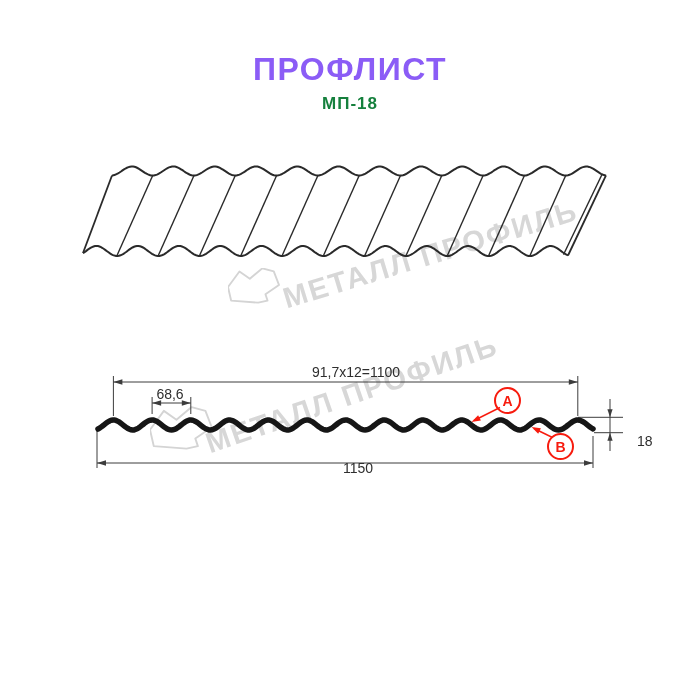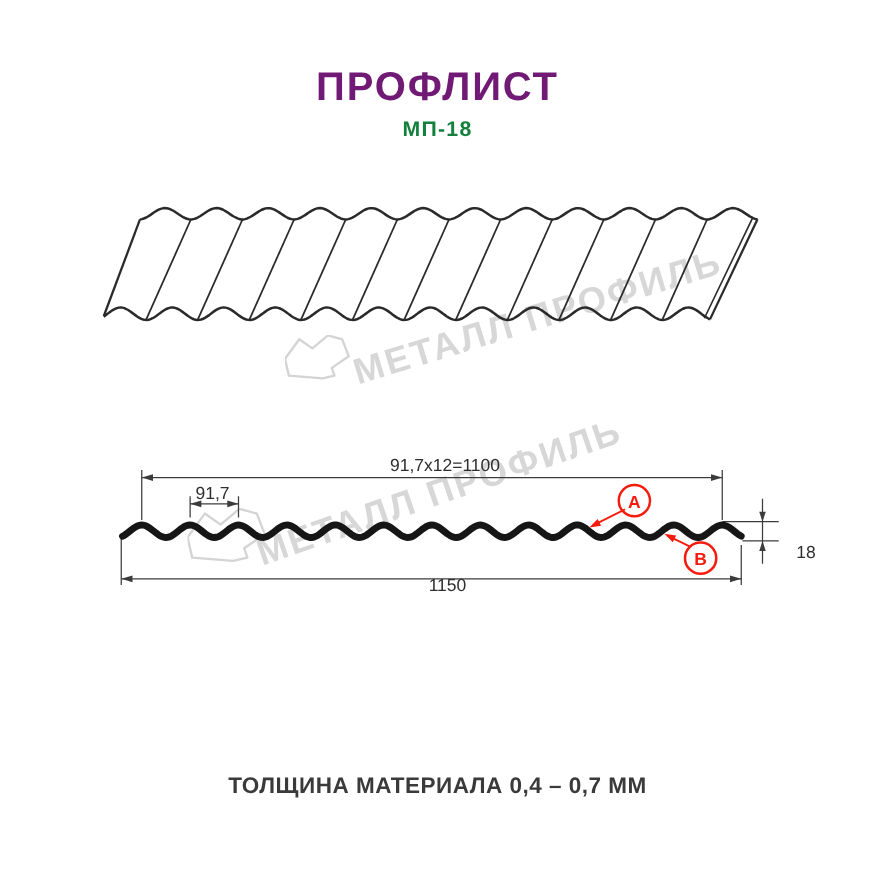--- a/index.html
+++ b/index.html
@@ -3,21 +3,21 @@
 <meta charset="utf-8">
 <style>
   html,body{margin:0;padding:0;background:#fff;}
   #stage{
     position:relative;width:700px;height:700px;background:#fff;overflow:hidden;
     font-family:"Liberation Sans","DejaVu Sans",sans-serif;
     --red:#f71b0e;
   }
   .hdr{position:absolute;left:0;top:52px;width:700px;text-align:center;z-index:4;}
   .title{
-    font-size:32px;font-weight:800;letter-spacing:1.5px;color:#701a75;line-height:1.1;
+    font-size:32px;font-weight:800;letter-spacing:1.5px;color:#8b5cf6;line-height:1.1;
   }
   .model{
     margin-top:7px;font-size:17px;font-weight:600;letter-spacing:1px;color:#15803d;
   }
   .watermark{position:absolute;z-index:1;pointer-events:none;}
   .wm-text{
     position:absolute;white-space:nowrap;font-weight:700;color:#d7d7d7;
     font-size:29px;letter-spacing:2px;transform-origin:0 50%;
   }
   #wm1-text{left:284px;top:283px;transform:rotate(-17deg);}
@@ -103,21 +103,20 @@
       <polygon points="610,417.3 607.4,409.3 612.6,409.3" fill="#3c3c3c"></polygon>
       <polygon points="610,432.7 612.6,440.7 607.4,440.7" fill="#3c3c3c"></polygon>
       <path d="M 98 429.0 L 99.5 428.2 L 101.0 427.1 L 102.5 426.0 L 104.0 424.8 L 105.5 423.6 L 107.0 422.5 L 108.5 421.5 L 110.0 420.7 L 111.5 420.2 L 113.0 420.0 L 114.5 420.1 L 116.0 420.4 L 117.5 421.1 L 119.0 421.9 L 120.5 423.0 L 122.0 424.1 L 123.5 425.3 L 125.0 426.5 L 126.5 427.6 L 128.0 428.6 L 129.5 429.3 L 131.0 429.8 L 132.5 430.0 L 134.0 429.9 L 135.5 429.5 L 137.0 428.9 L 138.5 428.0 L 140.0 426.9 L 141.5 425.7 L 143.0 424.5 L 144.5 423.3 L 146.0 422.3 L 147.5 421.3 L 149.0 420.6 L 150.5 420.2 L 152.0 420.0 L 153.5 420.1 L 155.0 420.5 L 156.5 421.2 L 158.0 422.1 L 159.5 423.2 L 161.0 424.4 L 162.5 425.6 L 164.0 426.8 L 165.5 427.8 L 167.0 428.8 L 168.5 429.4 L 170.0 429.9 L 171.5 430.0 L 173.0 429.8 L 174.5 429.4 L 176.0 428.7 L 177.5 427.8 L 179.0 426.7 L 180.5 425.5 L 182.0 424.3 L 183.5 423.1 L 185.0 422.1 L 186.5 421.2 L 188.0 420.5 L 189.5 420.1 L 191.0 420.0 L 192.5 420.2 L 194.0 420.7 L 195.5 421.4 L 197.0 422.3 L 198.5 423.4 L 200.0 424.6 L 201.5 425.8 L 203.0 427.0 L 204.5 428.0 L 206.0 428.9 L 207.5 429.5 L 209.0 429.9 L 210.5 430.0 L 212.0 429.8 L 213.5 429.3 L 215.0 428.5 L 216.5 427.6 L 218.0 426.5 L 219.5 425.3 L 221.0 424.1 L 222.5 422.9 L 224.0 421.9 L 225.5 421.0 L 227.0 420.4 L 228.5 420.1 L 230.0 420.0 L 231.5 420.3 L 233.0 420.8 L 234.5 421.6 L 236.0 422.5 L 237.5 423.7 L 239.0 424.9 L 240.5 426.1 L 242.0 427.2 L 243.5 428.2 L 245.0 429.1 L 246.5 429.6 L 248.0 430.0 L 249.5 430.0 L 251.0 429.7 L 252.5 429.1 L 254.0 428.4 L 255.5 427.4 L 257.0 426.2 L 258.5 425.0 L 260.0 423.8 L 261.5 422.7 L 263.0 421.7 L 264.5 420.9 L 266.0 420.3 L 267.5 420.0 L 269.0 420.0 L 270.5 420.3 L 272.0 420.9 L 273.5 421.7 L 275.0 422.7 L 276.5 423.9 L 278.0 425.1 L 279.5 426.3 L 281.0 427.4 L 282.5 428.4 L 284.0 429.2 L 285.5 429.7 L 287.0 430.0 L 288.5 429.9 L 290.0 429.6 L 291.5 429.0 L 293.0 428.2 L 294.5 427.1 L 296.0 426.0 L 297.5 424.8 L 299.0 423.6 L 300.5 422.5 L 302.0 421.5 L 303.5 420.7 L 305.0 420.2 L 306.5 420.0 L 308.0 420.1 L 309.5 420.4 L 311.0 421.1 L 312.5 421.9 L 314.0 423.0 L 315.5 424.1 L 317.0 425.3 L 318.5 426.5 L 320.0 427.6 L 321.5 428.6 L 323.0 429.3 L 324.5 429.8 L 326.0 430.0 L 327.5 429.9 L 329.0 429.5 L 330.5 428.9 L 332.0 428.0 L 333.5 426.9 L 335.0 425.7 L 336.5 424.5 L 338.0 423.3 L 339.5 422.3 L 341.0 421.3 L 342.5 420.6 L 344.0 420.2 L 345.5 420.0 L 347.0 420.1 L 348.5 420.5 L 350.0 421.2 L 351.5 422.1 L 353.0 423.2 L 354.5 424.4 L 356.0 425.6 L 357.5 426.8 L 359.0 427.8 L 360.5 428.8 L 362.0 429.4 L 363.5 429.9 L 365.0 430.0 L 366.5 429.8 L 368.0 429.4 L 369.5 428.7 L 371.0 427.8 L 372.5 426.7 L 374.0 425.5 L 375.5 424.3 L 377.0 423.1 L 378.5 422.1 L 380.0 421.2 L 381.5 420.5 L 383.0 420.1 L 384.5 420.0 L 386.0 420.2 L 387.5 420.7 L 389.0 421.4 L 390.5 422.3 L 392.0 423.4 L 393.5 424.6 L 395.0 425.8 L 396.5 427.0 L 398.0 428.0 L 399.5 428.9 L 401.0 429.5 L 402.5 429.9 L 404.0 430.0 L 405.5 429.8 L 407.0 429.3 L 408.5 428.5 L 410.0 427.6 L 411.5 426.5 L 413.0 425.3 L 414.5 424.1 L 416.0 422.9 L 417.5 421.9 L 419.0 421.0 L 420.5 420.4 L 422.0 420.1 L 423.5 420.0 L 425.0 420.3 L 426.5 420.8 L 428.0 421.6 L 429.5 422.5 L 431.0 423.7 L 432.5 424.9 L 434.0 426.1 L 435.5 427.2 L 437.0 428.2 L 438.5 429.1 L 440.0 429.6 L 441.5 430.0 L 443.0 430.0 L 444.5 429.7 L 446.0 429.1 L 447.5 428.4 L 449.0 427.4 L 450.5 426.2 L 452.0 425.0 L 453.5 423.8 L 455.0 422.7 L 456.5 421.7 L 458.0 420.9 L 459.5 420.3 L 461.0 420.0 L 462.5 420.0 L 464.0 420.3 L 465.5 420.9 L 467.0 421.7 L 468.5 422.7 L 470.0 423.9 L 471.5 425.1 L 473.0 426.3 L 474.5 427.4 L 476.0 428.4 L 477.5 429.2 L 479.0 429.7 L 480.5 430.0 L 482.0 429.9 L 483.5 429.6 L 485.0 429.0 L 486.5 428.2 L 488.0 427.1 L 489.5 426.0 L 491.0 424.8 L 492.5 423.6 L 494.0 422.5 L 495.5 421.5 L 497.0 420.7 L 498.5 420.2 L 500.0 420.0 L 501.5 420.1 L 503.0 420.4 L 504.5 421.1 L 506.0 421.9 L 507.5 423.0 L 509.0 424.1 L 510.5 425.3 L 512.0 426.5 L 513.5 427.6 L 515.0 428.6 L 516.5 429.3 L 518.0 429.8 L 519.5 430.0 L 521.0 429.9 L 522.5 429.5 L 524.0 428.9 L 525.5 428.0 L 527.0 426.9 L 528.5 425.7 L 530.0 424.5 L 531.5 423.3 L 533.0 422.3 L 534.5 421.3 L 536.0 420.6 L 537.5 420.2 L 539.0 420.0 L 540.5 420.1 L 542.0 420.5 L 543.5 421.2 L 545.0 422.1 L 546.5 423.2 L 548.0 424.4 L 549.5 425.6 L 551.0 426.8 L 552.5 427.8 L 554.0 428.8 L 555.5 429.4 L 557.0 429.9 L 558.5 430.0 L 560.0 429.8 L 561.5 429.4 L 563.0 428.7 L 564.5 427.8 L 566.0 426.7 L 567.5 425.5 L 569.0 424.3 L 570.5 423.1 L 572.0 422.1 L 573.5 421.2 L 575.0 420.5 L 576.5 420.1 L 578.0 420.0 L 579.5 420.2 L 581.0 420.7 L 582.5 421.4 L 584.0 422.3 L 585.5 423.4 L 587.0 424.6 L 588.5 425.8 L 590.0 427.0 L 591.5 428.0 L 593 428.9" fill="none" stroke="#161616" stroke-width="5.5" stroke-linecap="round"></path>
       <line x1="500" y1="407.5" x2="474" y2="420.5" stroke="#f71b0e" stroke-width="1.4"></line>
       <polygon points="471.5,422 478.1,415.2 480.9,420.5" fill="#f71b0e"></polygon>
       <line x1="552.5" y1="437.5" x2="534" y2="428.5" stroke="#f71b0e" stroke-width="1.4"></line>
       <polygon points="531.5,427 540.9,428.3 538.2,433.7" fill="#f71b0e"></polygon>
     </svg>
 
   <span class="dim-label" id="lbl-top" style="left:356px;top:372px;">91,7x12=1100</span>
-  <span class="dim-label" id="lbl-pitch" style="left:170px;top:394px;">91,7</span>
+  <span class="dim-label" id="lbl-pitch" style="left:170px;top:394px;">68,6</span>
   <span class="dim-label" id="lbl-width" style="left:358px;top:468px;">1150</span>
   <span class="dim-label" id="lbl-height" style="left:637px;top:433px;">18</span>
 
   <div class="marker" style="left:494px;top:387px;">A</div>
   <div class="marker" style="left:547px;top:433px;">B</div>
 
-  <div class="footer-note">ТОЛЩИНА МАТЕРИАЛА 0,4 – 0,7 ММ</div>
 </div>
 
 </body></html>

